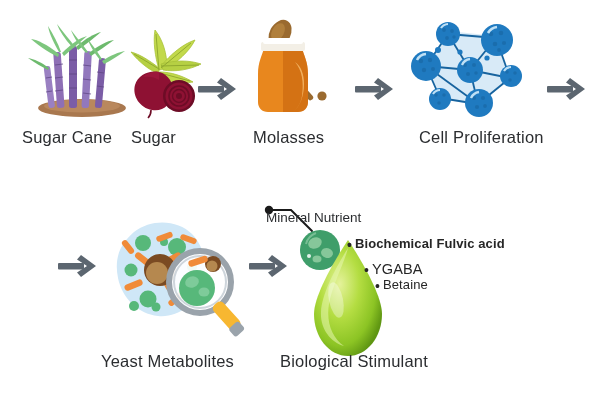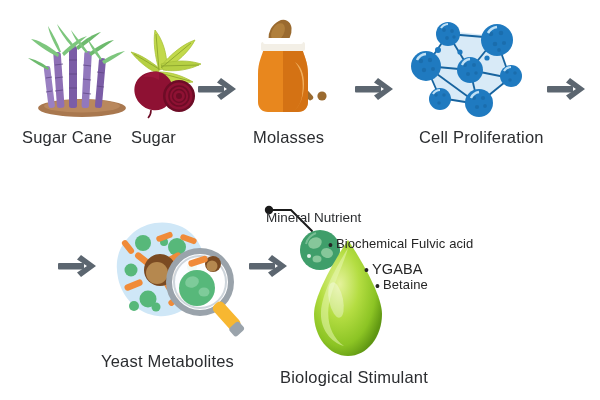--- a/index.html
+++ b/index.html
@@ -315,26 +315,26 @@
           <stop offset="78%" stop-color="#8cc424"></stop>
           <stop offset="100%" stop-color="#5f9612"></stop>
         </radialGradient>
       </defs>
       <path d="M48 2 C48 2 14 52 14 76 C14 99 29 118 48 118 C67 118 82 99 82 76 C82 52 48 2 48 2 Z" fill="url(#dropGrad)"></path>
       <path d="M48 10 C44 26 32 48 29 66 C26 84 32 100 44 108 C30 104 20 90 21 74 C22 54 38 26 48 10 Z" fill="#e8f7b0" opacity=".55"></path>
       <ellipse cx="36" cy="62" rx="7" ry="18" fill="#ffffff" opacity=".35" transform="rotate(-12 36 62)"></ellipse>
     </svg>
   </div>
 
-  <div class="bullet-line" style="left:328px;top:236px;">
+  <div class="bullet-line" style="left:347px;top:236px;font-weight:bold;">
     <span class="dot">•</span><span>Biochemical Fulvic acid</span>
   </div>
   <div class="bullet-line" style="left:364px;top:261px;font-size:14.5px;">
     <span class="dot">•</span><span>ΥGABA</span>
   </div>
   <div class="bullet-line" style="left:375px;top:277px;">
     <span class="dot">•</span><span>Betaine</span>
   </div>
 
   <div class="lbl" style="left:101px;top:352px;">Yeast Metabolites</div>
-  <div class="lbl" style="left:280px;top:352px;margin-top:16px;">Biological Stimulant</div>
+  <div class="lbl" style="left:280px;top:352px;">Biological Stimulant</div>
 
 </div>
 
 </body></html>

